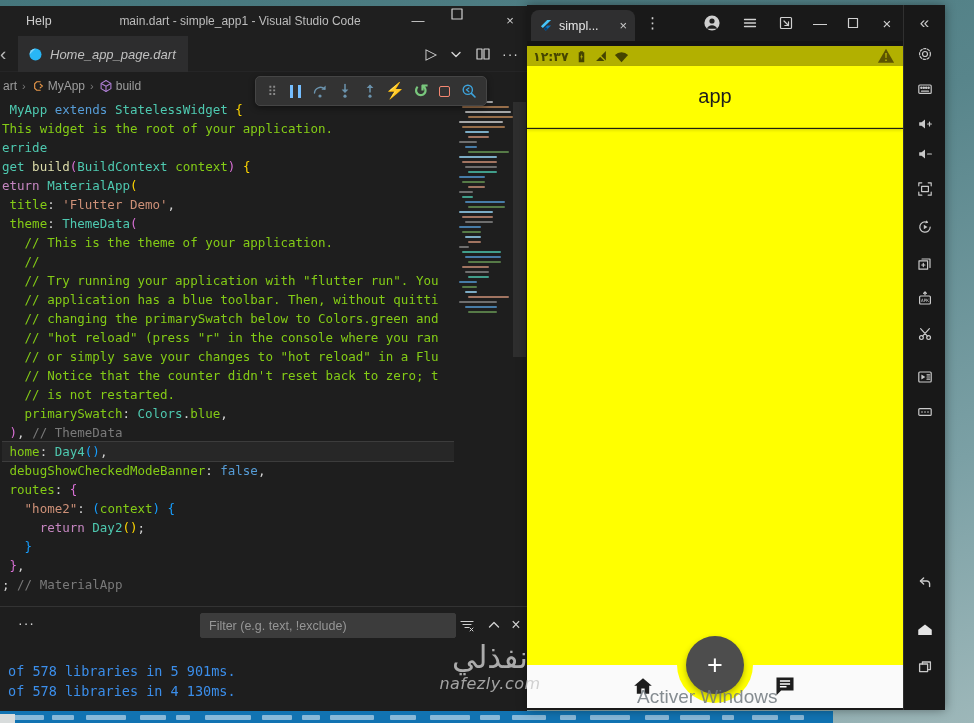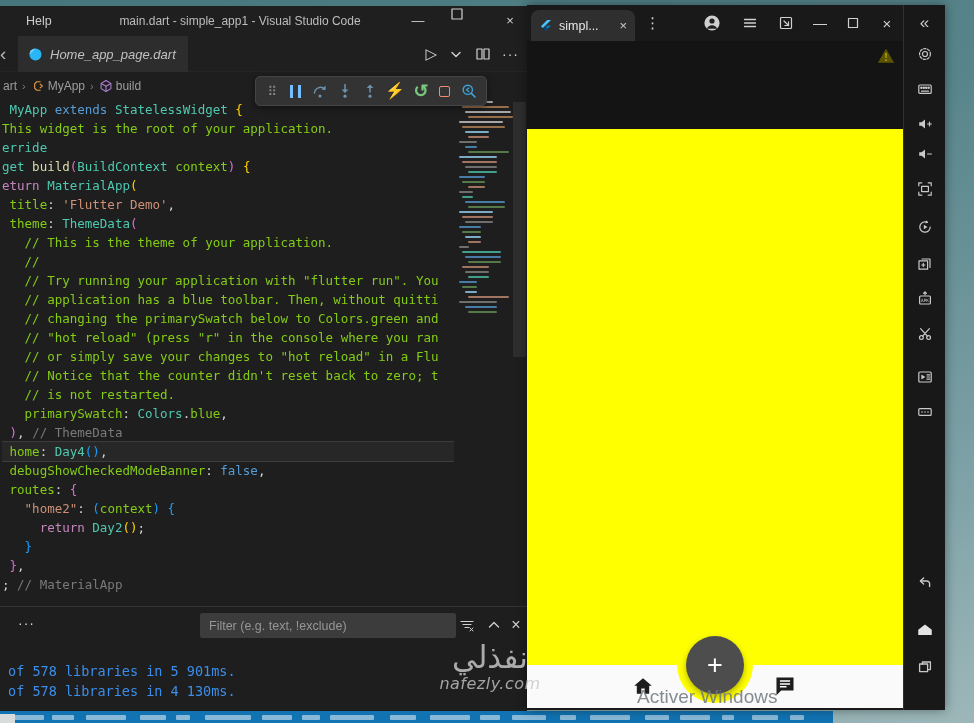--- a/index.html
+++ b/index.html
@@ -356,27 +356,50 @@
       <span class="emu-ctl" id="emu-min" style="left:284px;">—</span>
       <span class="emu-ctl" style="left:317px;">
           <svg viewBox="0 0 16 16" width="16" height="16" fill="none" stroke="currentColor" stroke-width="1.2" stroke-linecap="round" stroke-linejoin="round">
             <rect x="3.5" y="3.5" width="9" height="9"></rect>
           </svg>
         </span>
       <span class="emu-ctl" id="emu-close" style="left:351px;">×</span>
     </div>
 
     <div id="emu-screen" class="abs">
+      <div id="android-statusbar" class="abs">
+        <span id="android-time">١٢:٣٧</span>
+        <span class="st-ico">
+            <svg viewBox="0 0 16 16" width="13" height="15">
+              <path d="M6.2 1.5h3.6v1.3h1.6V15H4.6V2.8h1.6z" fill="#454400"></path>
+              <path d="M8.7 4.5 6.4 9h1.5L7.3 12.3 9.7 7.8H8.2z" fill="#b2b000"></path>
+            </svg>
+          </span>
+        <span class="st-ico">
+            <svg viewBox="0 0 16 16" width="14" height="14">
+              <path d="M13.6 13.6H2.4L13.6 2.4z" fill="#454400"></path>
+              <path d="M1.8 2.6 13.4 14" stroke="#b2b000" stroke-width="1.6"></path>
+            </svg>
+          </span>
+        <span class="st-ico">
+            <svg viewBox="0 0 16 16" width="15" height="15">
+              <path d="M1 6.4a10 10 0 0 1 14 0L8 14z" fill="#454400"></path>
+            </svg>
+          </span>
+      </div>
       <span id="st-warning" class="abs">
           <svg viewBox="0 0 16 16" width="18" height="18">
             <path d="M8 1.6 15.2 14H.8z" fill="#5c5400"></path>
             <path d="M7.3 5.4h1.4L8.5 9.8h-1zM7.3 11h1.4v1.5H7.3z" fill="#b2b000"></path>
           </svg>
         </span>
 
+      <div id="app-bar" class="abs">
+        <span class="t">app</span>
+      </div>
       <div id="app-body" class="abs"></div>
 
       <div id="bottom-bar" class="abs"></div>
       <div id="fab-ring" class="abs"></div>
       <div id="fab" class="abs">
         <span class="plus">+</span>
       </div>
       <span class="nav-ico" id="nav-home">
           <svg viewBox="0 0 16 16" width="22" height="22">
             <path d="M8 2.4 1.6 7.8h1.9v5.8h3.3V9.8h2.4v3.8h3.3V7.8h1.9z" fill="#1d1d1d"></path>

